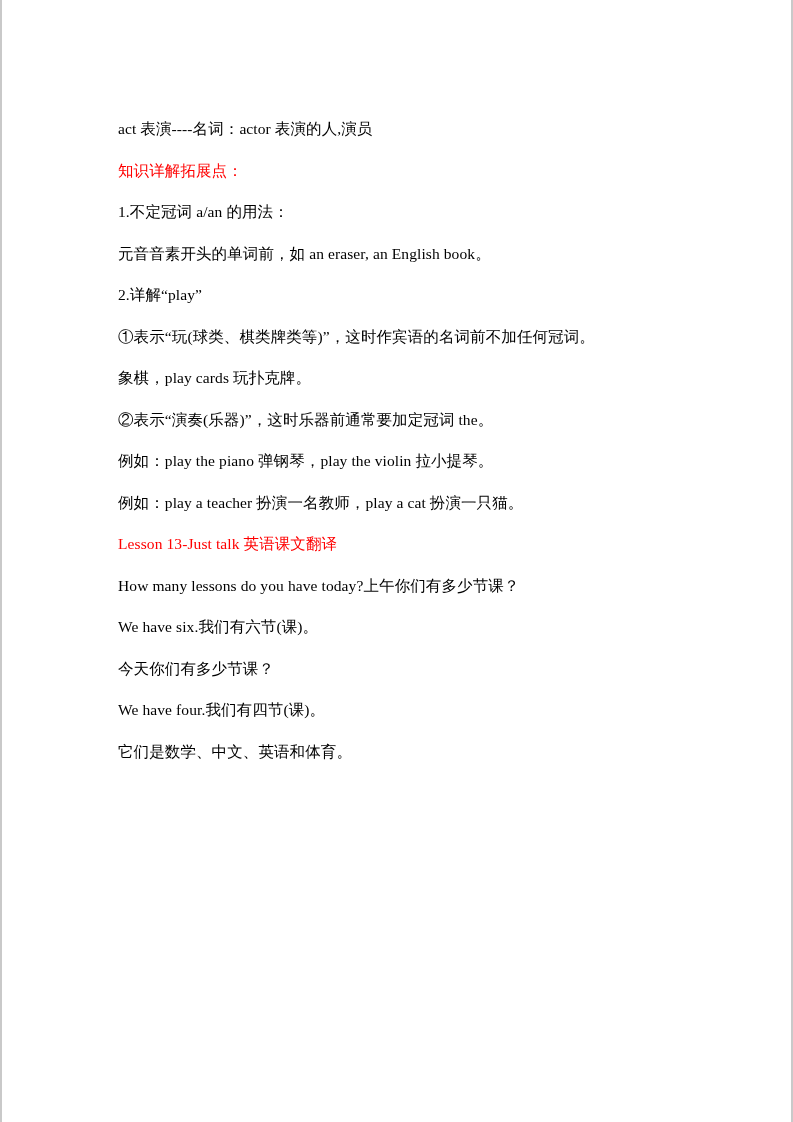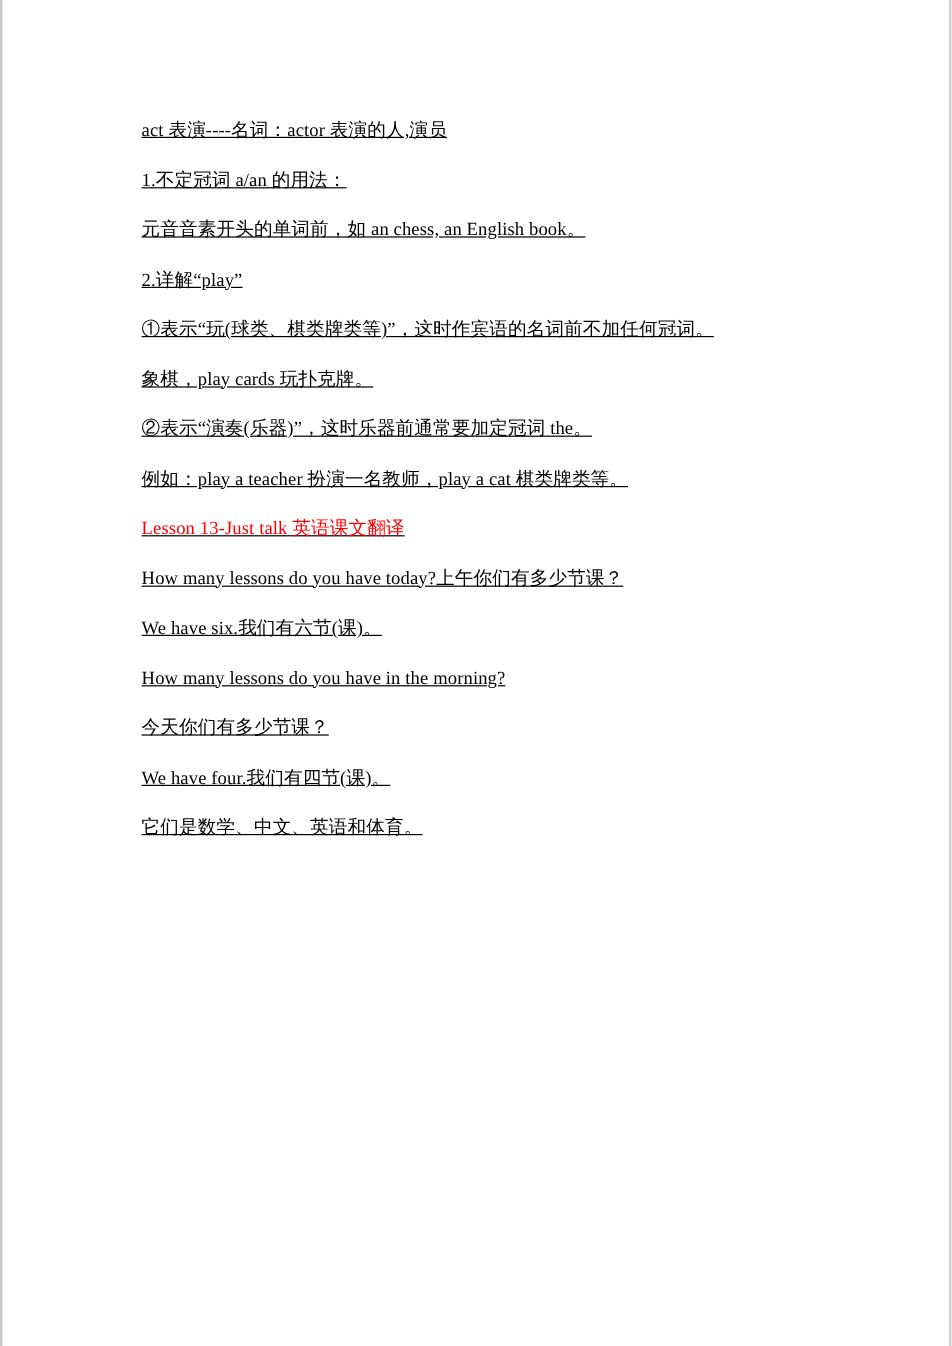--- a/index.html
+++ b/index.html
@@ -22,68 +22,68 @@
     width: 793px;
     height: 1122px;
     box-sizing: border-box;
     border-left: 2px solid #c9c9c9;
     border-right: 2px solid #c9c9c9;
     background: #ffffff;
   }
   .page-inner {
     position: absolute;
     left: 116px;
-    top: 88px;
+    top: 108px;
     width: 566px;
-    text-decoration: underline;
   }
   .line {
     font-size: 15.5px;
     line-height: 41.5px;
     white-space: pre-wrap;
     letter-spacing: 0.1px;
   }
   .red {
     color: #ff0000;
   }
 </style>
 </head>
 <body>
 
 <div class="page">
   <div class="page-inner">
 
     <div class="line">act 表演----名词：actor 表演的人,演员</div>
 
+    <div class="line red">知识详解拓展点：</div>
 
     <div class="line">1.不定冠词 a/an 的用法：</div>
 
 
-    <div class="line">元音音素开头的单词前，如 an chess, an English book。</div>
+    <div class="line">元音音素开头的单词前，如 an eraser, an English book。</div>
 
     <div class="line">2.详解“play”</div>
 
     <div class="line">①表示“玩(球类、棋类牌类等)”，这时作宾语的名词前不加任何冠词。</div>
 
 
     <div class="line">象棋，play cards 玩扑克牌。</div>
 
     <div class="line">②表示“演奏(乐器)”，这时乐器前通常要加定冠词 the。</div>
 
+    <div class="line">例如：play the piano 弹钢琴，play the violin 拉小提琴。</div>
 
 
-    <div class="line">例如：play a teacher 扮演一名教师，play a cat 棋类牌类等。</div>
+    <div class="line">例如：play a teacher 扮演一名教师，play a cat 扮演一只猫。</div>
 
     <div class="line red">Lesson 13-Just talk 英语课文翻译</div>
 
     <div class="line">How many lessons do you have today?上午你们有多少节课？</div>
 
     <div class="line">We have six.我们有六节(课)。</div>
 
-    <div class="line">How many lessons do you have in the morning?</div>
 
     <div class="line">今天你们有多少节课？</div>
 
     <div class="line">We have four.我们有四节(课)。</div>
 
 
 
     <div class="line">它们是数学、中文、英语和体育。</div>
 
   </div>

